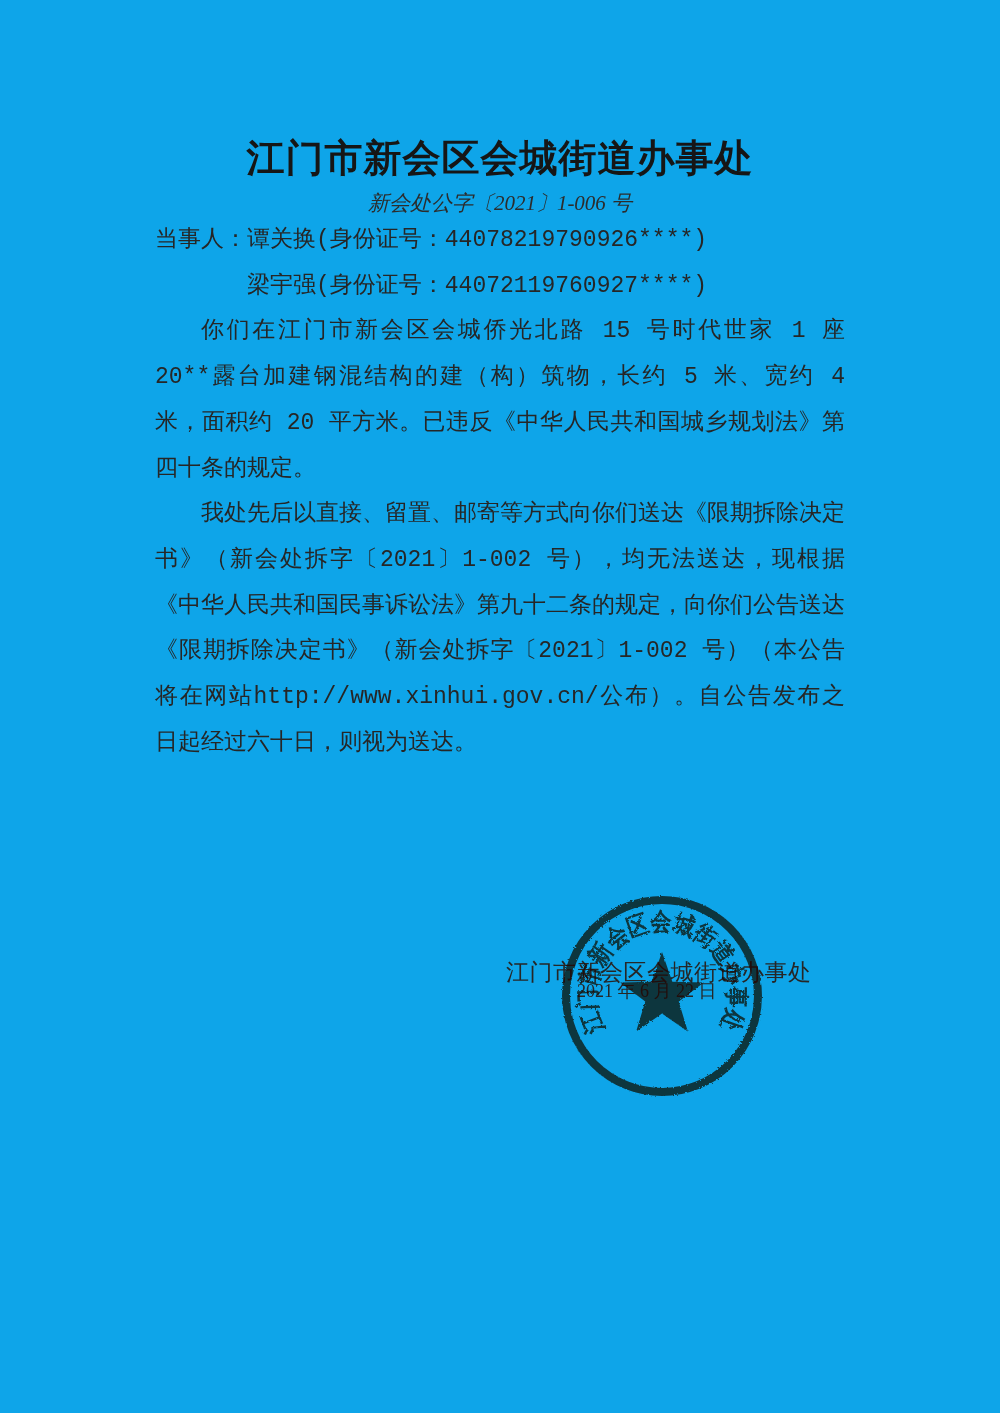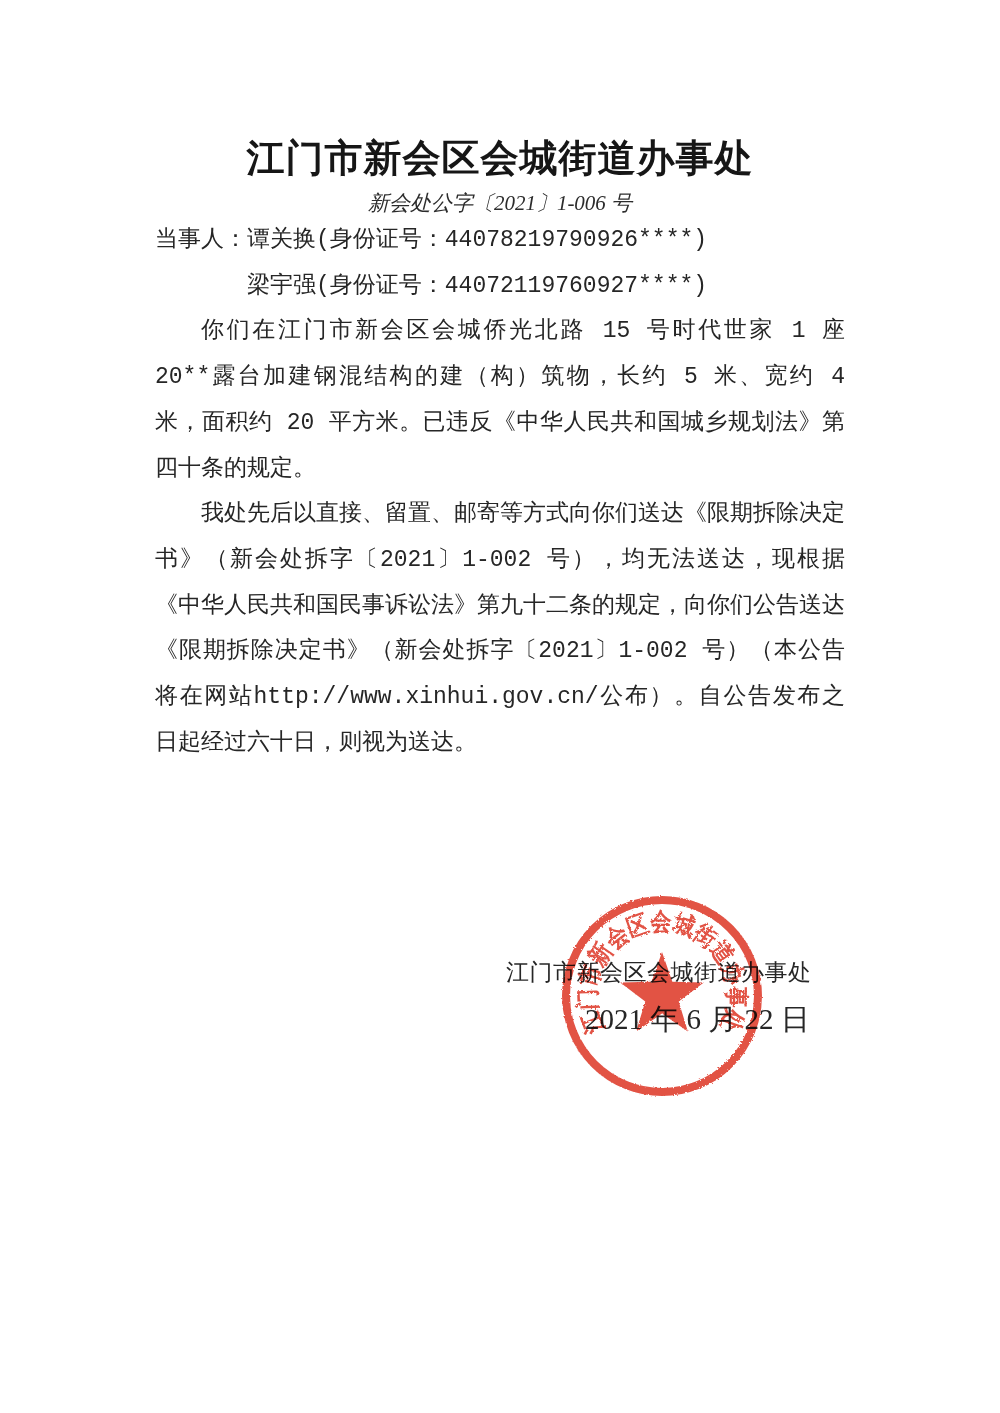--- a/index.html
+++ b/index.html
@@ -1,20 +1,20 @@
 <!DOCTYPE html>
 <html><head>
 <meta charset="utf-8">
 <style>
   html,body { margin:0; padding:0; background:#888; }
   .page {
     position:relative;
     width:1000px; height:1413px;
     margin:0 auto;
-    background:#ffffff;
+    background:#0ea5e9;
     font-family:"Liberation Serif","DejaVu Serif",serif;
     color:#262626;
     overflow:hidden;
   }
   .title {
     padding-top:134px;
     text-align:center;
     font-family:"Liberation Sans","DejaVu Sans",sans-serif;
     font-weight:bold;
     color:#161616;
@@ -36,24 +36,23 @@
   .doc-body p { margin:0;font-family:Liberation Mono, monospace; }
   .indent-2 { text-indent:2em; }
   .party-cont { padding-left:4em; }
   .attachment { margin-top:36px; text-indent:2em; }
   .sig-org {
     position:absolute; left:506px; top:961px;
     font-size:23px; line-height:23px; letter-spacing:0.5px;
     white-space:nowrap;
   }
   .sig-date {
-    position:absolute; left:577px; top:1008px;
-    font-size:29px; line-height:23px;
+    position:absolute; left:577px; top:980px;
+    font-size:18px; line-height:23px;
     white-space:nowrap;
-    margin-left:8px;
   }
   .seal {
     position:absolute; left:522px; top:856px;
     width:280px; height:280px;
     mix-blend-mode:multiply;
     opacity:0.88;
     pointer-events:none;
   }
 </style>
 </head>

